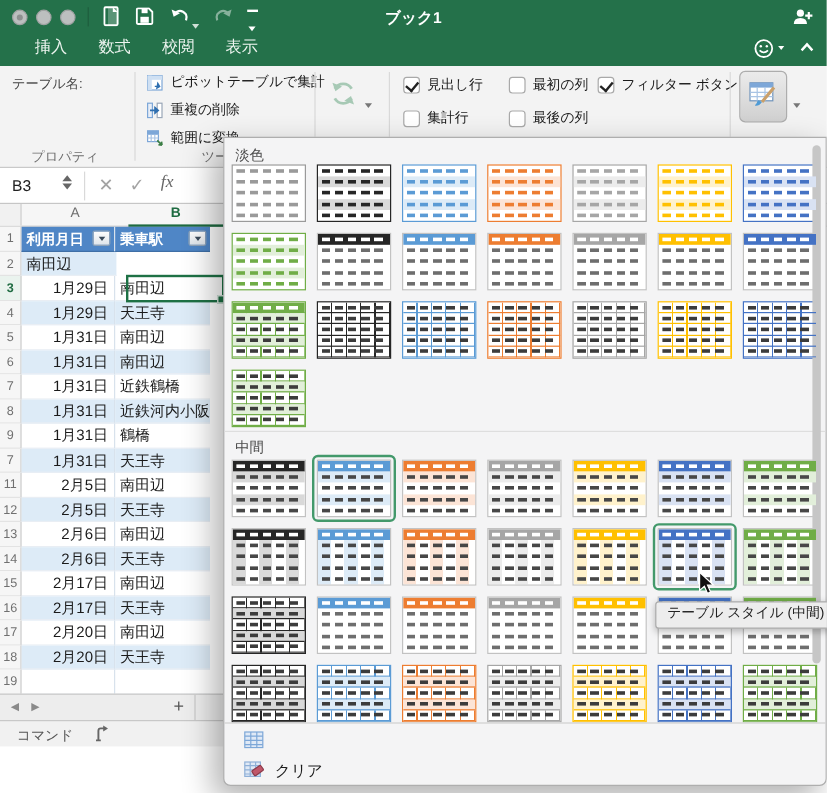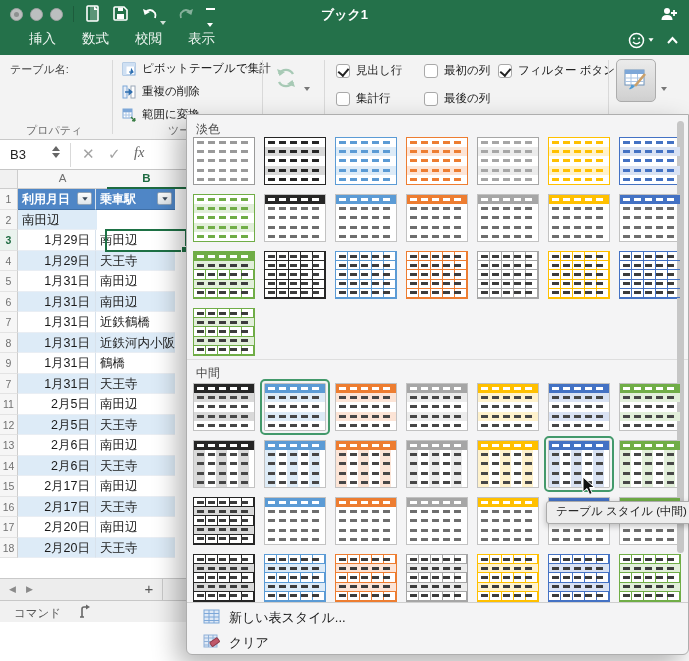--- a/index.html
+++ b/index.html
@@ -352,20 +352,25 @@
     <div class="grow">
       <div class="gut">17</div>
       <div class="ca">2月20日</div>
       <div class="cb">南田辺</div>
     </div>
     <div class="grow">
       <div class="gut">18</div>
       <div class="ca band">2月20日</div>
       <div class="cb band">天王寺</div>
     </div>
+    <div class="grow">
+      <div class="gut">19</div>
+      <div class="ca"></div>
+      <div class="cb"></div>
+    </div>
   </div>
 <div class="abs" id="sel-cell">
     <span id="sel-handle"></span>
   </div>
 
 <div class="abs" id="sheetbar">
   <span class="nav-arrow" style="left:9px">◀</span>
   <span class="nav-arrow" style="left:26px">▶</span>
   <div id="add-sheet">+</div>
 </div>
@@ -1279,21 +1284,20 @@
       </div>
   </div>
   <div id="gal-sep"></div>
   <div class="gal-menu-item" style="top:494px">
     <span>
       <svg width="17" height="15" viewBox="0 0 17 15">
           <rect x="1" y="1" width="15" height="13" fill="#dfe9f6" stroke="#7da7d8"></rect>
           <path d="M1 4.5 h15 M1 8 h15 M1 11.5 h15 M6 1 v13 M11 1 v13" stroke="#7da7d8" stroke-width="1"></path>
         </svg>
     </span>
-    <span>新しい表スタイル...</span>
   </div>
   <div class="gal-menu-item" style="top:519px">
     <span>
       <svg width="17" height="15" viewBox="0 0 17 15">
           <rect x="1" y="1" width="13" height="12" fill="#dfe9f6" stroke="#8fb0d8"></rect>
           <path d="M1 4 h13 M1 7.5 h13 M1 11 h13 M5.5 1 v12 M10 1 v12" stroke="#8fb0d8" stroke-width="1"></path>
           <rect x="7" y="6" width="9" height="5" rx="1" transform="rotate(-35 11 8)" fill="#c0576a" stroke="#8d3a4a"></rect>
         </svg>
     </span>
     <span>クリア</span>

